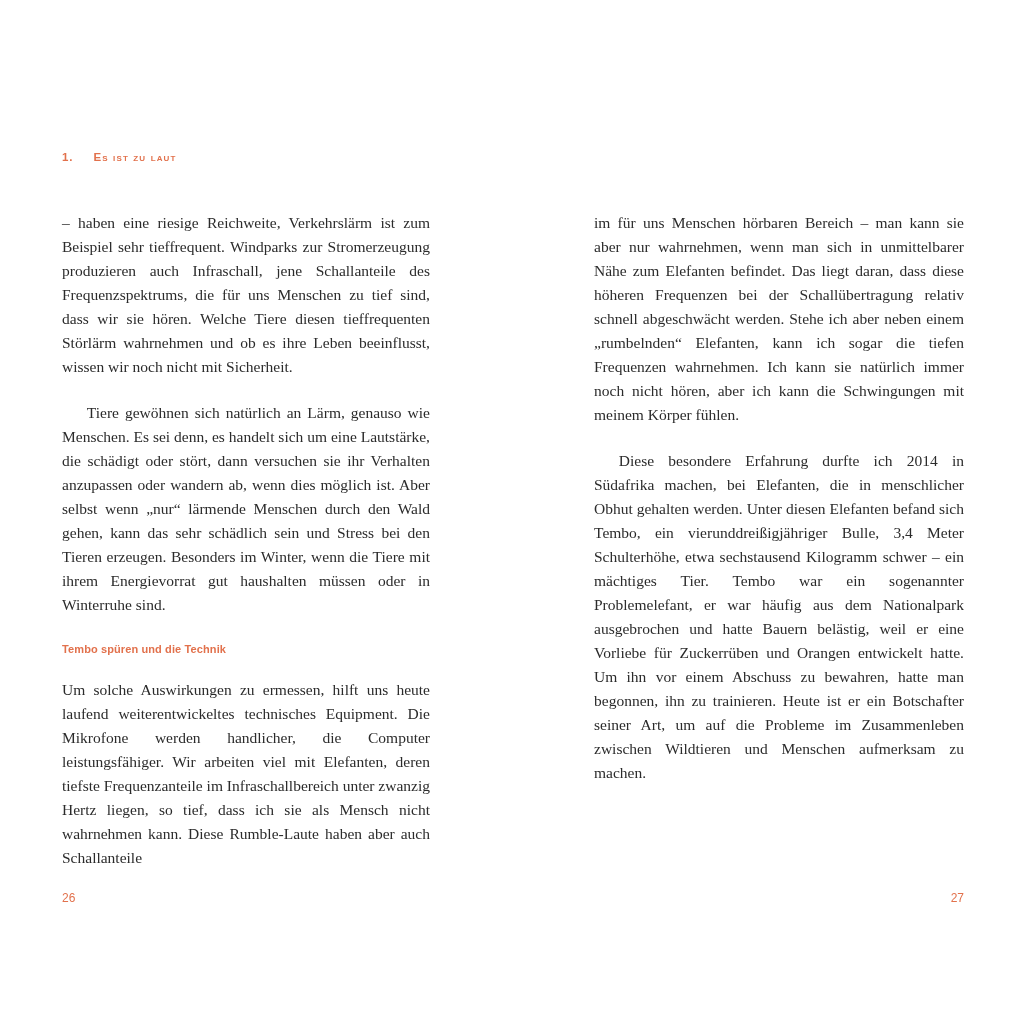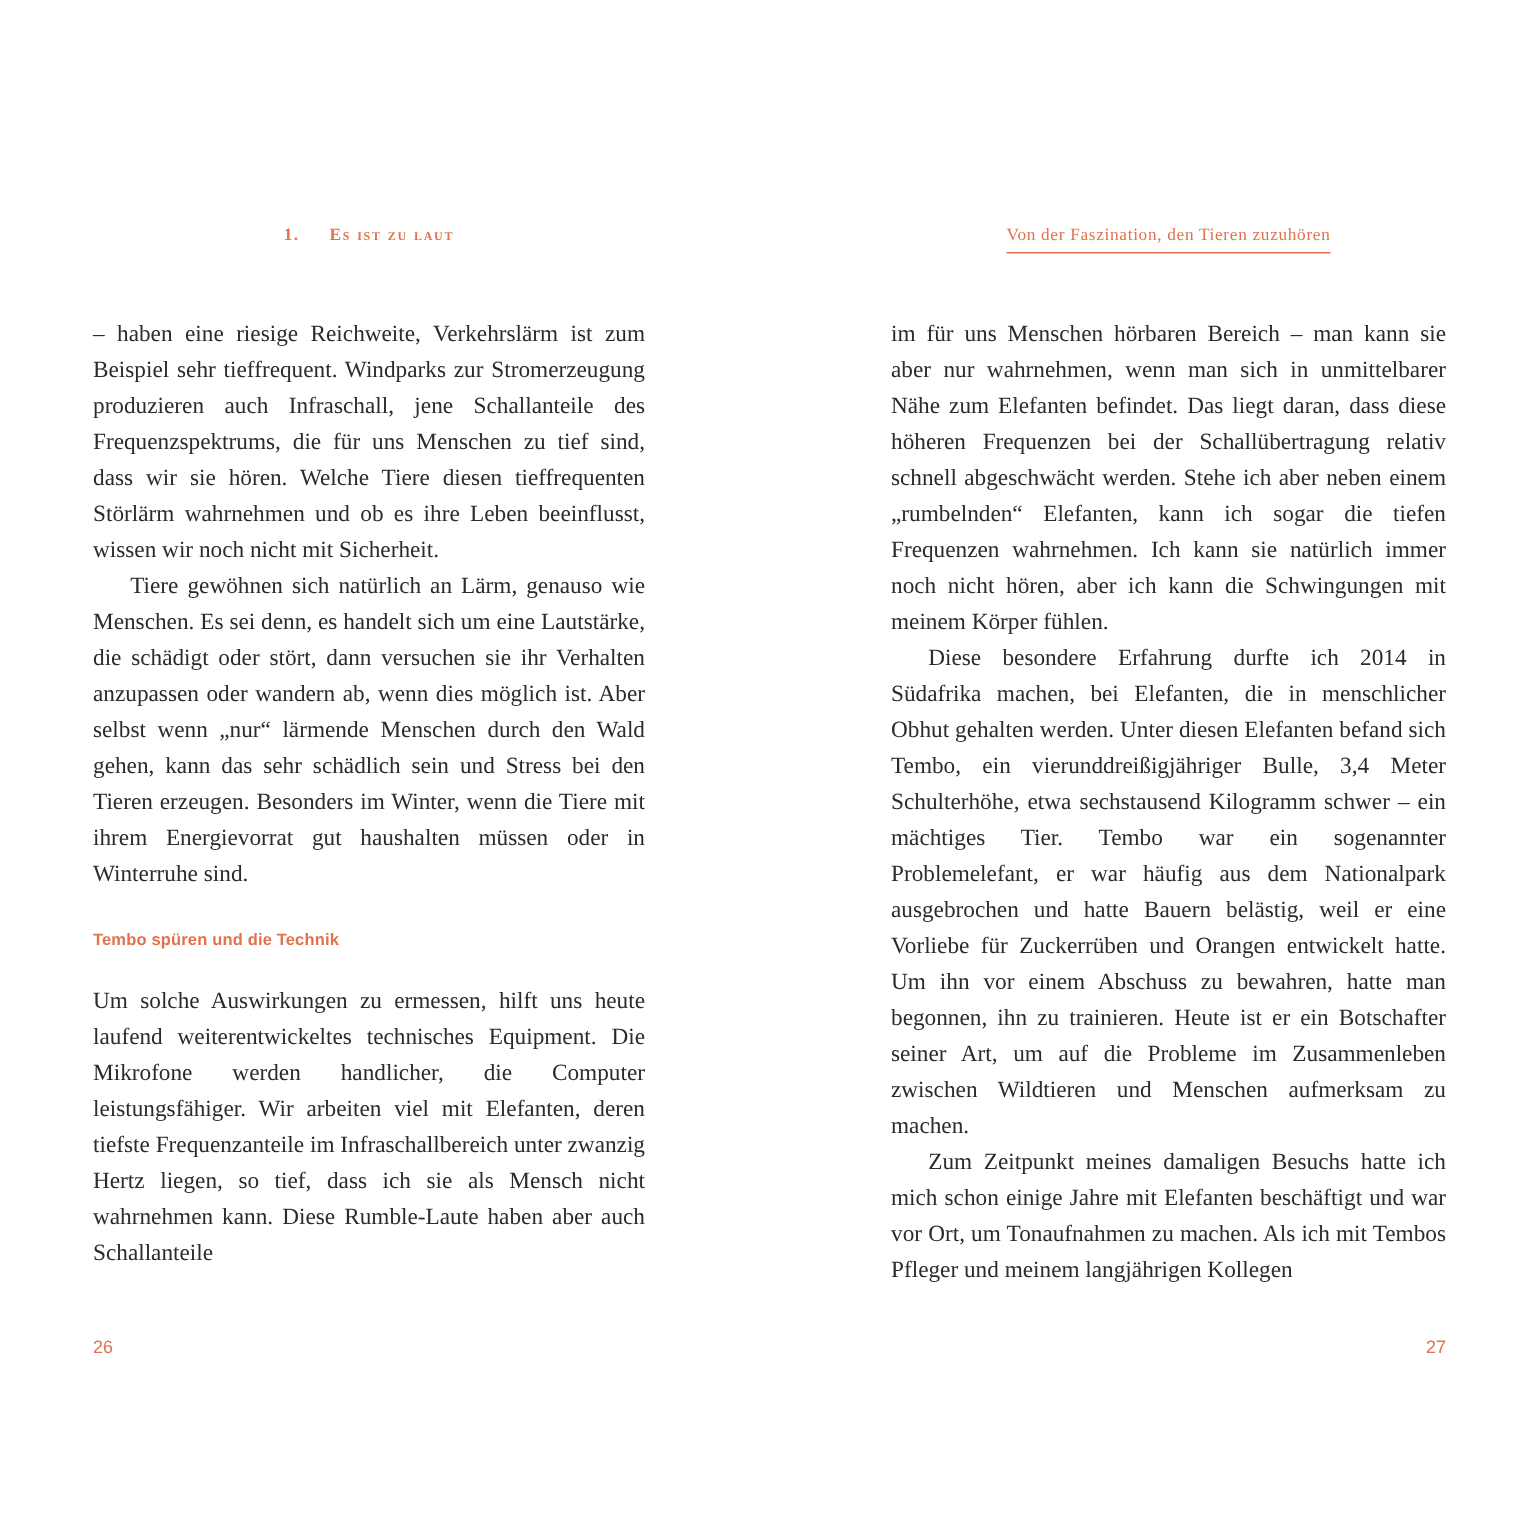--- a/index.html
+++ b/index.html
@@ -17,26 +17,25 @@
     background:var(--paper);
     overflow:hidden;
   }
   .page{position:absolute;top:0;height:100%;}
   .page-left{left:62px;width:368px;}
   .page-right{left:594px;width:370px;}
 
   
   .running-head{
     position:absolute;top:152px;left:0;right:0;
-    font-family:Liberation Serif, serif;
+    font-family:Liberation Sans, sans-serif;
     font-size:11.5px;
     color:var(--accent);
     letter-spacing:0.08em;
     line-height:1;
-    text-align:center;
   }
   .chap-num{
     font-weight:bold;
     margin-right:20px;
   }
   .chap-title{
     font-weight:bold;
     font-variant:small-caps;
     letter-spacing:0.10em;
   }
@@ -51,21 +50,21 @@
   .body-text{
     position:absolute;top:211px;left:0;right:0;
     font-size:15.5px;
     line-height:24px;
     text-align:justify;
     text-justify:inter-word;
     hyphens:auto;
     -webkit-hyphens:auto;
   }
   .para{margin:0;}
-  .para.indent{text-indent:1.6em;}
+  .para.indent{text-indent:1.6em;margin-top:22px;}
 
   .section-heading{
     font-family:"Liberation Sans","DejaVu Sans",sans-serif;
     font-size:11px;
     font-weight:bold;
     letter-spacing:0.01em;
     color:var(--accent);
     text-align:left;
     margin-top:26px;
     margin-bottom:22px;
@@ -97,26 +96,22 @@
       <p class="para">– haben eine riesige Reichweite, Verkehrslärm ist zum Beispiel sehr tieffrequent. Windparks zur Stromerzeugung produzieren auch Infraschall, jene Schallanteile des Frequenzspektrums, die für uns Menschen zu tief sind, dass wir sie hören. Welche Tiere diesen tieffrequenten Störlärm wahrnehmen und ob es ihre Leben beeinflusst, wissen wir noch nicht mit Sicherheit.</p>
       <p class="para indent">Tiere gewöhnen sich natürlich an Lärm, genauso wie Menschen. Es sei denn, es handelt sich um eine Lautstärke, die schädigt oder stört, dann versuchen sie ihr Verhalten anzupassen oder wandern ab, wenn dies möglich ist. Aber selbst wenn „nur“ lärmende Menschen durch den Wald gehen, kann das sehr schädlich sein und Stress bei den Tieren erzeugen. Besonders im Winter, wenn die Tiere mit ihrem Energievorrat gut haushalten müssen oder in Winterruhe sind.</p>
       <h2 class="section-heading">Tembo spüren und die Technik</h2>
       <p class="para">Um solche Auswirkungen zu ermessen, hilft uns heute laufend weiterentwickeltes technisches Equipment. Die Mikrofone werden handlicher, die Computer leistungsfähiger. Wir arbeiten viel mit Elefanten, deren tiefste Frequenzanteile im Infraschallbereich unter zwanzig Hertz liegen, so tief, dass ich sie als Mensch nicht wahrnehmen kann. Diese Rumble-Laute haben aber auch Schallanteile</p>
     </div>
 
     <div class="folio folio-left">26</div>
   </section>
 
   <section class="page page-right">
-    <header class="running-head">
-      <span class="running-title">Von der Faszination, den Tieren zuzuhören</span>
-    </header>
 
     <div class="body-text">
       <p class="para">im für uns Menschen hörbaren Bereich – man kann sie aber nur wahrnehmen, wenn man sich in unmittelbarer Nähe zum Elefanten befindet. Das liegt daran, dass diese höheren Frequenzen bei der Schallübertragung relativ schnell abgeschwächt werden. Stehe ich aber neben einem „rumbelnden“ Elefanten, kann ich sogar die tiefen Frequenzen wahrnehmen. Ich kann sie natürlich immer noch nicht hören, aber ich kann die Schwingungen mit meinem Körper fühlen.</p>
       <p class="para indent">Diese besondere Erfahrung durfte ich 2014 in Südafrika machen, bei Elefanten, die in menschlicher Obhut gehalten werden. Unter diesen Elefanten befand sich Tembo, ein vierunddreißigjähriger Bulle, 3,4 Meter Schulterhöhe, etwa sechstausend Kilogramm schwer – ein mächtiges Tier. Tembo war ein sogenannter Problemelefant, er war häufig aus dem Nationalpark ausgebrochen und hatte Bauern belästig, weil er eine Vorliebe für Zuckerrüben und Orangen entwickelt hatte. Um ihn vor einem Abschuss zu bewahren, hatte man begonnen, ihn zu trainieren. Heute ist er ein Botschafter seiner Art, um auf die Probleme im Zusammenleben zwischen Wildtieren und Menschen aufmerksam zu machen.</p>
-      <p class="para indent">Zum Zeitpunkt meines damaligen Besuchs hatte ich mich schon einige Jahre mit Elefanten beschäftigt und war vor Ort, um Tonaufnahmen zu machen. Als ich mit Tembos Pfleger und meinem langjährigen Kollegen</p>
     </div>
 
     <div class="folio folio-right">27</div>
   </section>
 
 </div>
 
 </body></html>

